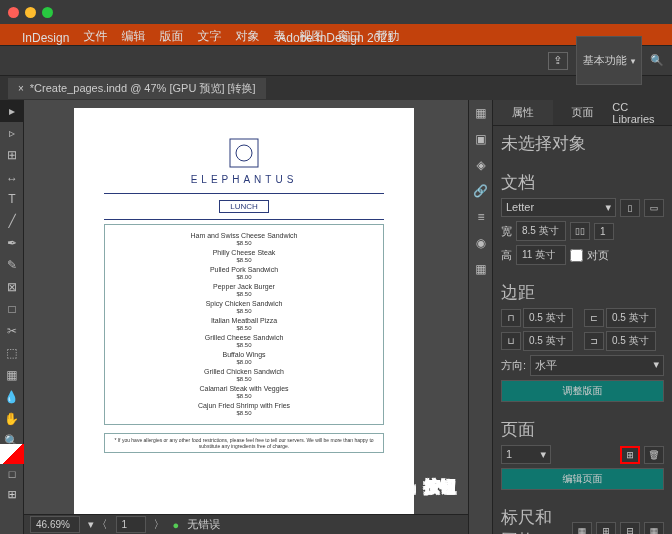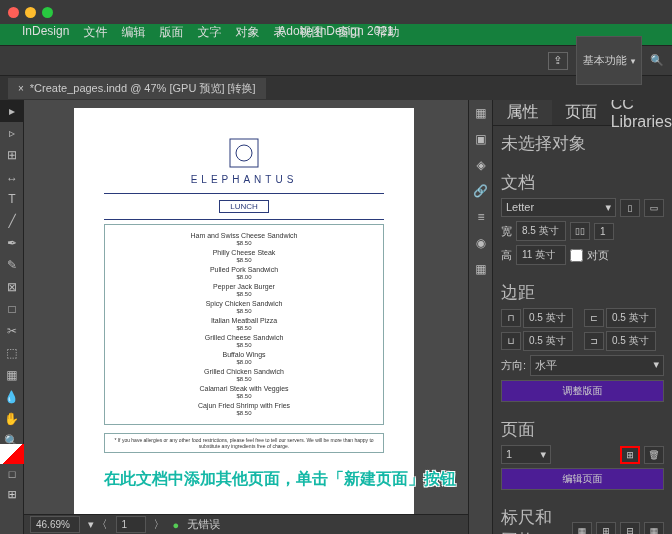--- a/index.html
+++ b/index.html
@@ -1,21 +1,21 @@
 <!DOCTYPE html>
 <html><head>
 <meta charset="utf-8">
 <style>
 *{margin:0;padding:0;box-sizing:border-box;font-family:-apple-system,sans-serif;font-size:11px;color:#ccc}
 body{background:#333;width:672px;height:534px;overflow:hidden;position:relative}
 .titlebar{height:24px;background:#3a3a3a;display:flex;align-items:center;padding:0 8px}
 .traffic{display:flex;gap:6px;margin-right:12px}
 .tl{width:11px;height:11px;border-radius:50%}
 .tl.r{background:#ff5f57}.tl.y{background:#febc2e}.tl.g{background:#28c840}
-.menubar{height:22px;background:#15803d;display:flex;align-items:flex-start;padding:0 8px;gap:14px;border-bottom:1px solid #222}
+.menubar{height:22px;background:#c2410c;display:flex;align-items:flex-end;padding:0 8px;gap:14px;border-bottom:1px solid #222}
 .menubar span{font-size:12px;color:#ddd}
 .appname{position:absolute;left:50%;transform:translateX(-50%);color:#999}
 .topbar{height:30px;background:#3a3a3a;display:flex;align-items:center;justify-content:flex-end;padding:0 8px;gap:8px;border-bottom:1px solid #222}
 .topbar .box{width:20px;height:18px;border:1px solid #666;display:flex;align-items:center;justify-content:center}
 .dd{background:#444;border:1px solid #555;padding:16px 6px;display:flex;align-items:center;gap:4px}
 .dd::after{content:"▾";font-size:9px}
 .tabbar{height:24px;background:#333;display:flex;align-items:center;padding:0 8px}
 .tab{background:#444;padding:3px 10px;font-size:10px;display:flex;align-items:center;gap:6px}
 .tab .x{font-size:10px}
 .main{display:flex;height:calc(100% - 100px)}
@@ -30,34 +30,34 @@
 .lunch{text-align:center;margin:6px auto;width:50px;padding:1px;border:1px solid #2a3a7a;color:#2a3a7a;font-size:8px}
 .divline{border-top:1px solid #2a3a7a;margin:2px 0}
 .menu{border:1px solid #8aa;padding:6px 0;margin-top:4px}
 .item{text-align:center;font-size:7px;color:#333;padding:1px 0}
 .price{text-align:center;font-size:6px;color:#333;padding:0 0 2px}
 .foot{text-align:center;font-size:5px;color:#333;border:0.5px solid #8aa;padding:3px;margin-top:8px}
 .rdock{width:24px;background:#444;display:flex;flex-direction:column;border-left:1px solid #222}
 .rdock div{width:24px;height:26px;display:flex;align-items:center;justify-content:center;font-size:12px;color:#bbb}
 .panel{width:180px;background:#3a3a3a;border-left:1px solid #222;overflow-y:auto}
 .ptabs{display:flex;height:26px;border-bottom:1px solid #222}
-.ptab{flex:1;display:flex;align-items:center;justify-content:center;font-size:16px;background:#333}
+.ptab{flex:1;display:flex;align-items:center;justify-content:center;font-size:11px;background:#333}
 .ptab.act{background:#3a3a3a}
 .psec{padding:6px 8px}
 .plabel{font-size:17px;color:#bbb;margin-bottom:4px}
 .prow{display:flex;gap:4px;align-items:center;margin-bottom:4px}
 .pinput{background:#333;border:1px solid #555;padding:2px 5px;font-size:10px;width:50px}
 .pdd{background:#333;border:1px solid #555;padding:2px 4px;font-size:10px;flex:1;display:flex;justify-content:space-between}
-.pbtn{background:#4c1d95;border:1px solid #555;padding:3px;font-size:10px;text-align:center;flex:1}
+.pbtn{background:#0f766e;border:1px solid #555;padding:3px;font-size:10px;text-align:center;flex:1}
 .ibox{width:20px;height:18px;border:1px solid #555;background:#333;display:flex;align-items:center;justify-content:center;font-size:9px}
 .hl{border:2px solid red;padding:0}
 .grid4{display:grid;grid-template-columns:1fr 1fr;gap:3px}
 .grid4 .cell{display:flex;align-items:center;gap:2px}
 .bottombar{position:absolute;bottom:0;left:24px;right:204px;height:20px;background:#3a3a3a;display:flex;align-items:center;padding:0 6px;gap:8px;border-top:1px solid #222}
-.cap{position:absolute;bottom:44px;left:80px;font-size:16px;font-weight:bold;color:#14b8a6;text-shadow:1px 1px 0 #fff,-1px -1px 0 #fff,1px -1px 0 #fff,-1px 1px 0 #fff}
+.cap{position:absolute;bottom:36px;left:80px;font-size:16px;font-weight:bold;color:#ffffff;text-shadow:1px 1px 0 #fff,-1px -1px 0 #fff,1px -1px 0 #fff,-1px 1px 0 #fff}
 .swatches{position:absolute;bottom:30px;left:0;width:24px;display:flex;flex-direction:column}
 .sw{width:24px;height:20px;display:flex;align-items:center;justify-content:center}
 </style>
 </head>
 <body>
 
 <div class="titlebar">
   <div class="traffic">
     <div class="tl r"></div>
     <div class="tl y"></div>

